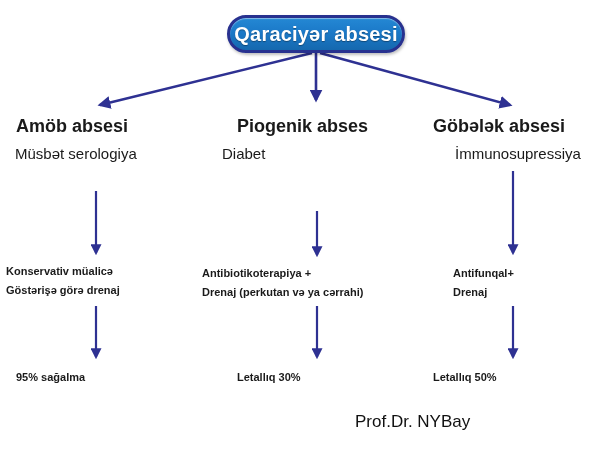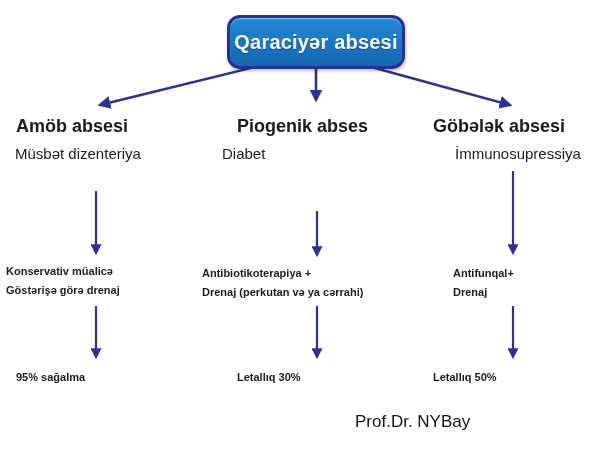--- a/index.html
+++ b/index.html
@@ -10,24 +10,24 @@
     --bg:#ffffff;
   }
   *{margin:0;padding:0;box-sizing:border-box;}
   html,body{background:#888;}
   body{font-family:"Liberation Sans", sans-serif;}
   .stage{
     position:relative;width:600px;height:450px;background:var(--bg);
     overflow:hidden;margin:0 auto;color:var(--text);
   }
   .title-box{
-    position:absolute;left:227px;top:15px;width:178px;height:54px;
+    position:absolute;left:227px;top:15px;width:178px;height:38px;
     background:linear-gradient(180deg,#2488d4 0%,var(--box-fill) 45%,#1568ae 100%);
     border:3px solid var(--box-border);
-    border-radius:13px;
+    border-radius:19px;
     display:flex;align-items:center;justify-content:center;
     box-shadow:inset 0 1px 1px rgba(255,255,255,.45), 1px 2px 3px rgba(0,0,0,.25);
   }
   .title-box span{
     color:#fff;font-weight:bold;font-size:20px;letter-spacing:.2px;
     text-shadow:0 1px 1px rgba(0,0,0,.35);
   }
   svg.arrows{position:absolute;left:0;top:0;width:600px;height:450px;}
   svg.arrows line{stroke:var(--arrow);}
   svg.arrows .head{fill:var(--arrow);}
@@ -64,21 +64,21 @@
 
   <div class="title-box">
     <span>Qaraciyər absesi</span>
   </div>
 
   <div class="hdr" style="left:16px;top:116px;width:160px;">Amöb absesi</div>
   <div class="hdr" style="left:237px;top:116px;width:160px;">Piogenik abses</div>
   <div class="hdr" style="left:433px;top:116px;width:160px;">Göbələk absesi</div>
 
   <div class="body-block" style="left:15px;top:145px;">
-    <div>Müsbət dizenteriya</div>
+    <div>Müsbət serologiya</div>
   </div>
   <div class="body-block" style="left:222px;top:145px;">
     <div>Diabet</div>
   </div>
   <div class="body-block" style="left:455px;top:145px;">
     <div>İmmunosupressiya</div>
   </div>
 
   <div class="center-block" style="left:6px;top:262px;width:180px;">
     <div>Konservativ müalicə</div>

